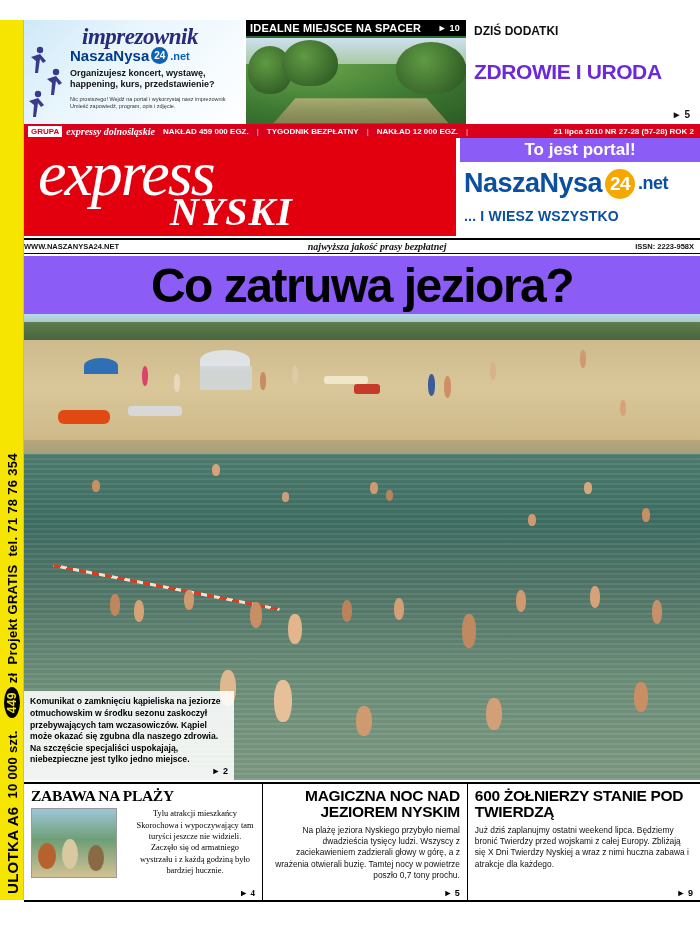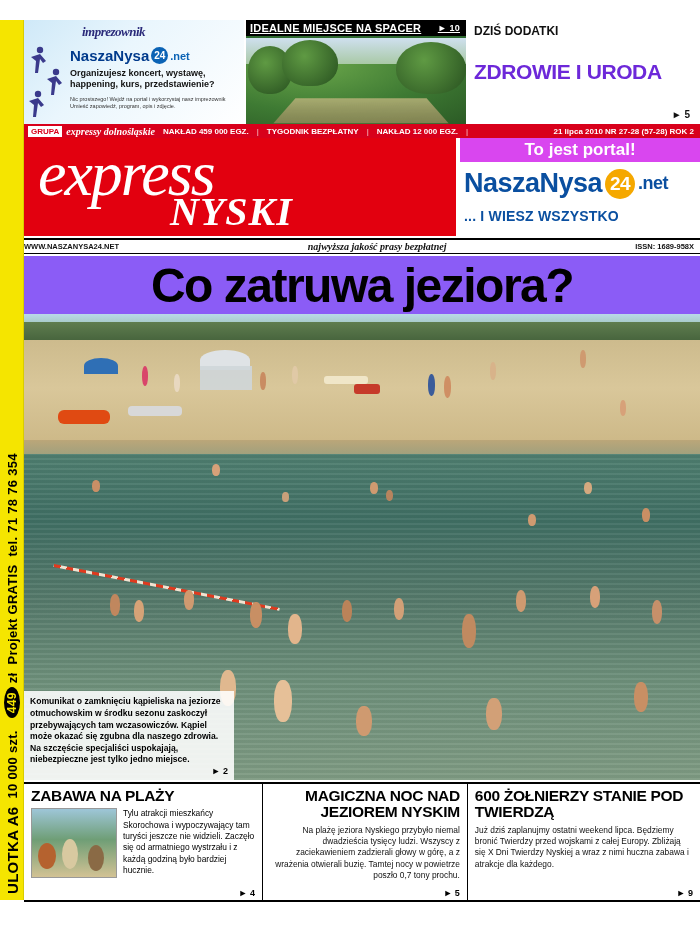--- a/index.html
+++ b/index.html
@@ -85,21 +85,21 @@
     position: relative;
     width: 222px; height: 104px;
     background: linear-gradient(135deg,#cfe9f8 0%, #eaf6fd 40%, #ffffff 100%);
     border-right: 2px solid #ffffff;
     overflow: hidden;
   }
   .promo-left .imprez {
     position: absolute; left: 58px; top: 4px;
     font-family: "Liberation Serif", serif;
     font-style: italic; font-weight: bold;
-    font-size: 13px; color: #2a2a7a;
+    font-size: 23px; color: #2a2a7a;
     letter-spacing: -0.5px;
     text-align: center;
   }
   .promo-left .nn-logo {
     position: absolute; left: 46px; top: 27px;
     display: flex; align-items: center;
     font-weight: bold; font-size: 15px; color: #003a8c;
   }
   .promo-left .nn-logo .blue-circ {
     background:#0b63b5; color:#fff; border-radius:50%;
@@ -125,21 +125,21 @@
     width: 222px; height: 104px;
     background: #2d6a2f;
     overflow: hidden;
     border-right: 2px solid #fff;
   }
   .promo-mid .ph-title {
     position: absolute; left: 0; top: 0; right: 0; height: 16px;
     background: #000; color: #fff;
     font-size: 11px; font-weight: bold;
     display: flex; align-items: center;
-    padding-left: 4px; letter-spacing: 0.2px; text-decoration: underline;
+    padding-left: 4px; letter-spacing: 0.2px;
   }
   .promo-mid .ph-title .pg {
     margin-left: auto; margin-right: 6px;
     font-size: 9px; color: #fff;
   }
   .grass-photo {
     position: absolute; left: 0; top: 18px; width: 222px; height: 86px;
     background:
       radial-gradient(ellipse at 30% 30%, #6aa64a 0%, #3e7a33 55%, #2b5a25 100%);
     overflow: hidden;
@@ -232,21 +232,21 @@
     line-height: 1;
   }
   .portal-box {
     position: relative;
     width: 244px; height: 98px;
     background: #fff;
   }
   .portal-box .banner {
     position: absolute; left: 4px; top: 0;
     width: 240px; height: 24px;
-    background: #d946ef; color: #fff;
+    background: #8b5cf6; color: #fff;
     display: flex; align-items: center; justify-content: center;
     font-size: 17px; font-weight: bold;
   }
   .portal-box .nn {
     position: absolute; left: 8px; top: 30px;
     display: flex; align-items: center;
     font-weight: bold; font-size: 27px; color: #0a4fa0;
     letter-spacing: -0.5px;
   }
   .portal-box .nn .circ {
@@ -371,37 +371,37 @@
     width: 676px; height: 118px;
     display: flex;
     background: #fff;
     border-top: 2px solid #000;
   }
   .teaser {
     position: relative;
     height: 118px;
     padding: 4px 7px 0 7px;
   }
-  .t1 { width: 245px; border-right: 1px solid #000; }
+  .t1 { width: 245px; border-right: 1px solid #000; font-family: Liberation Serif, serif; }
   .t2 { width: 210px; border-right: 1px solid #000; text-align: right; }
   .t3 { width: 238px; }
   .teaser h3 {
     margin: 0 0 4px 0;
     font-size: 15.5px;
     font-weight: bold;
     letter-spacing: -0.3px;
     line-height: 1.05;
   }
   .teaser .body { font-size: 8.4px; line-height: 1.35; color: #111; }
   .teaser .pgref {
     position: absolute; right: 7px; bottom: 4px;
     font-size: 9px; font-weight: bold;
     display: flex; align-items: center; gap: 2px;
   }
-  .t1 .row { display: flex; gap: 6px; }
+  .t1 .row { display: flex; gap: 18px; text-align: center; }
   .t1 .thumb {
     width: 86px; height: 70px;
     background: linear-gradient(#9ec6d8, #6f9e76 45%, #d2c294 100%);
     border: 1px solid #999;
     flex: none;
     position: relative;
     overflow: hidden;
   }
   .t1 .thumb .blob {
     position: absolute; border-radius: 50%;
@@ -504,21 +504,21 @@
         <span class="circ">24</span>
         <span class="net">.net</span>
       </div>
       <div class="tag">... I WIESZ WSZYSTKO</div>
     </div>
   </div>
 
   <div class="subline">
     <span class="www">WWW.NASZANYSA24.NET</span>
     <span class="mid">najwyższa jakość prasy bezpłatnej</span>
-    <span class="issn">ISSN: 1689-958X</span>
+    <span class="issn">ISSN: 2223-958X</span>
   </div>
 
   <div class="headline">Co zatruwa jeziora?</div>
 
   <div class="main-photo">
     <div class="mp-sky"></div>
     <div class="mp-far"></div>
     <div class="mp-beach"></div>
     <div class="mp-wetsand"></div>
     <div class="mp-water"></div>

